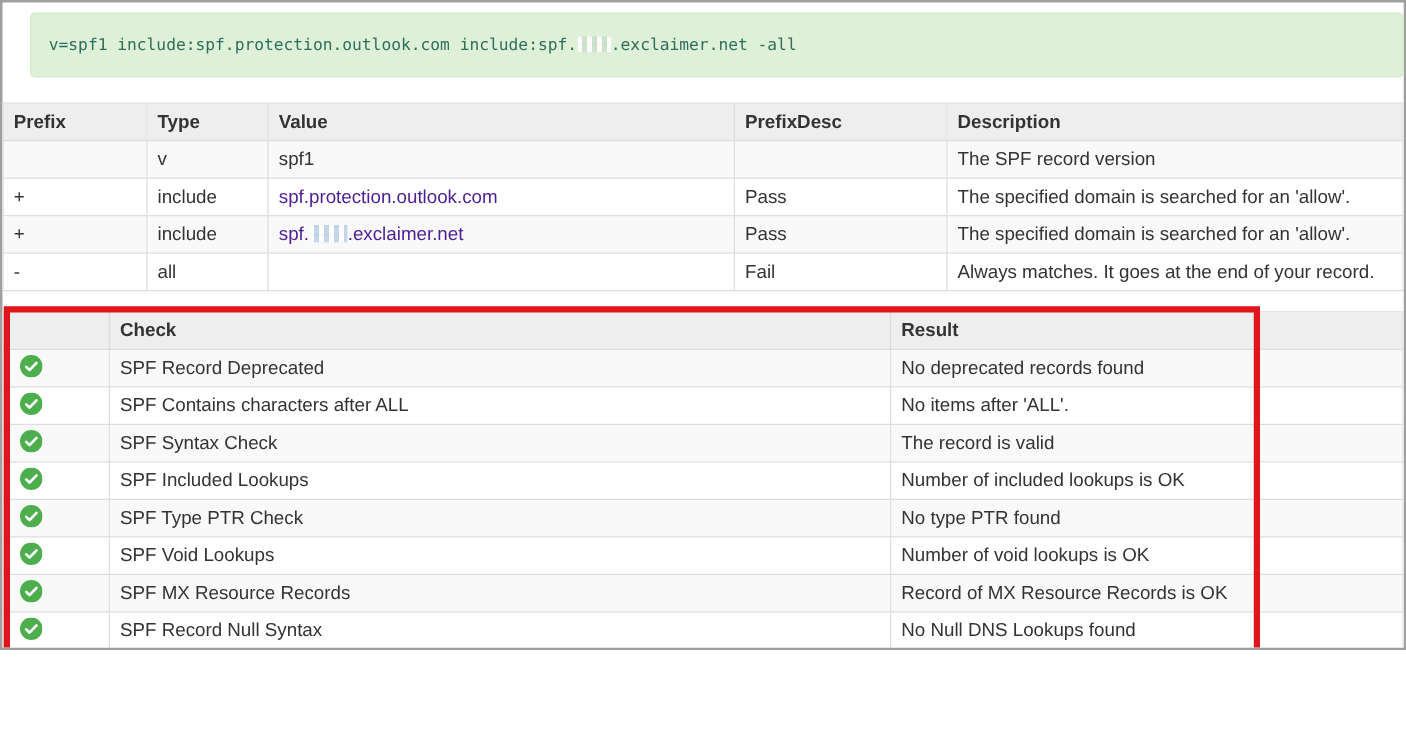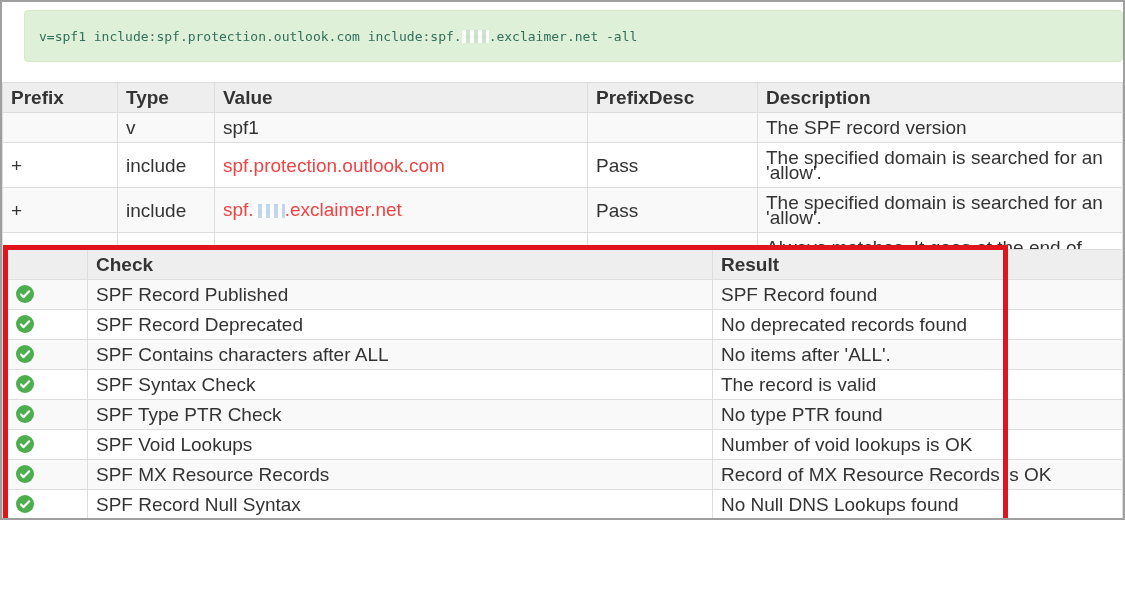--- a/index.html
+++ b/index.html
@@ -14,32 +14,32 @@
     background:#dff0d8;border:1px solid #d6e9c6;border-radius:4px;
     display:flex;align-items:center;padding:0 14px;
   }
   .codebox code{
     font-family:"DejaVu Sans Mono","Liberation Mono",monospace;
     font-size:13px;color:#2e6e5c;white-space:pre;
   }
   
   table{
     position:absolute;left:0;width:1121px;border-collapse:collapse;table-layout:fixed;
-    font-size:19px;background:#fff;
+    font-size:15px;background:#fff;
   }
   .t1{top:80px;}
   .t2{top:247px;}
   th,td{
     border:1px solid #ddd;padding:7px 8px;text-align:left;vertical-align:middle;
     overflow:hidden;line-height:15px;color:#333;
   }
   th{background:#eee;font-weight:bold;}
   tbody tr:nth-child(odd) td{background:#f9f9f9;}
   .icon-cell{padding:4px 8px 4px 13px;}
-  .lnk{color:#ef4444;text-decoration:none;cursor:pointer;}
+  .lnk{color:#4c1d95;text-decoration:none;cursor:pointer;}
   
   .redact{display:inline-block;vertical-align:-2px;border-radius:1px;filter:blur(.5px);}
   .redact-green{
     width:27px;height:13px;
     background:
       repeating-linear-gradient(90deg, rgba(255,255,255,.85) 0 4px, rgba(201,222,201,.85) 4px 8px),
       repeating-linear-gradient(0deg, #eef5ea 0 4px, #d3e4d0 4px 8px);
   }
   .redact-blue{
     width:31px;height:14px;
@@ -127,28 +127,20 @@
         <th>Check</th>
         <th>Result</th>
       </tr>
     </thead>
     <tbody>
       <tr>
         <td class="icon-cell"><span class="chk"><svg width="18" height="18" viewBox="0 0 18 18">
                 <circle cx="9" cy="9" r="9" fill="#4cae4c"></circle>
                 <path d="M5 9.5l2.6 2.6L13.2 6.3" stroke="#fff" stroke-width="2.2" fill="none" stroke-linecap="round" stroke-linejoin="round"></path>
               </svg></span></td>
-        <td>SPF Record Published</td>
-        <td>SPF Record found</td>
-      </tr>
-      <tr>
-        <td class="icon-cell"><span class="chk"><svg width="18" height="18" viewBox="0 0 18 18">
-                <circle cx="9" cy="9" r="9" fill="#4cae4c"></circle>
-                <path d="M5 9.5l2.6 2.6L13.2 6.3" stroke="#fff" stroke-width="2.2" fill="none" stroke-linecap="round" stroke-linejoin="round"></path>
-              </svg></span></td>
         <td>SPF Record Deprecated</td>
         <td>No deprecated records found</td>
       </tr>
       <tr>
         <td class="icon-cell"><span class="chk"><svg width="18" height="18" viewBox="0 0 18 18">
                 <circle cx="9" cy="9" r="9" fill="#4cae4c"></circle>
                 <path d="M5 9.5l2.6 2.6L13.2 6.3" stroke="#fff" stroke-width="2.2" fill="none" stroke-linecap="round" stroke-linejoin="round"></path>
               </svg></span></td>
         <td>SPF Contains characters after ALL</td>
         <td>No items after 'ALL'.</td>
@@ -159,20 +151,28 @@
                 <path d="M5 9.5l2.6 2.6L13.2 6.3" stroke="#fff" stroke-width="2.2" fill="none" stroke-linecap="round" stroke-linejoin="round"></path>
               </svg></span></td>
         <td>SPF Syntax Check</td>
         <td>The record is valid</td>
       </tr>
       <tr>
         <td class="icon-cell"><span class="chk"><svg width="18" height="18" viewBox="0 0 18 18">
                 <circle cx="9" cy="9" r="9" fill="#4cae4c"></circle>
                 <path d="M5 9.5l2.6 2.6L13.2 6.3" stroke="#fff" stroke-width="2.2" fill="none" stroke-linecap="round" stroke-linejoin="round"></path>
               </svg></span></td>
+        <td>SPF Included Lookups</td>
+        <td>Number of included lookups is OK</td>
+      </tr>
+      <tr>
+        <td class="icon-cell"><span class="chk"><svg width="18" height="18" viewBox="0 0 18 18">
+                <circle cx="9" cy="9" r="9" fill="#4cae4c"></circle>
+                <path d="M5 9.5l2.6 2.6L13.2 6.3" stroke="#fff" stroke-width="2.2" fill="none" stroke-linecap="round" stroke-linejoin="round"></path>
+              </svg></span></td>
         <td>SPF Type PTR Check</td>
         <td>No type PTR found</td>
       </tr>
       <tr>
         <td class="icon-cell"><span class="chk"><svg width="18" height="18" viewBox="0 0 18 18">
                 <circle cx="9" cy="9" r="9" fill="#4cae4c"></circle>
                 <path d="M5 9.5l2.6 2.6L13.2 6.3" stroke="#fff" stroke-width="2.2" fill="none" stroke-linecap="round" stroke-linejoin="round"></path>
               </svg></span></td>
         <td>SPF Void Lookups</td>
         <td>Number of void lookups is OK</td>

